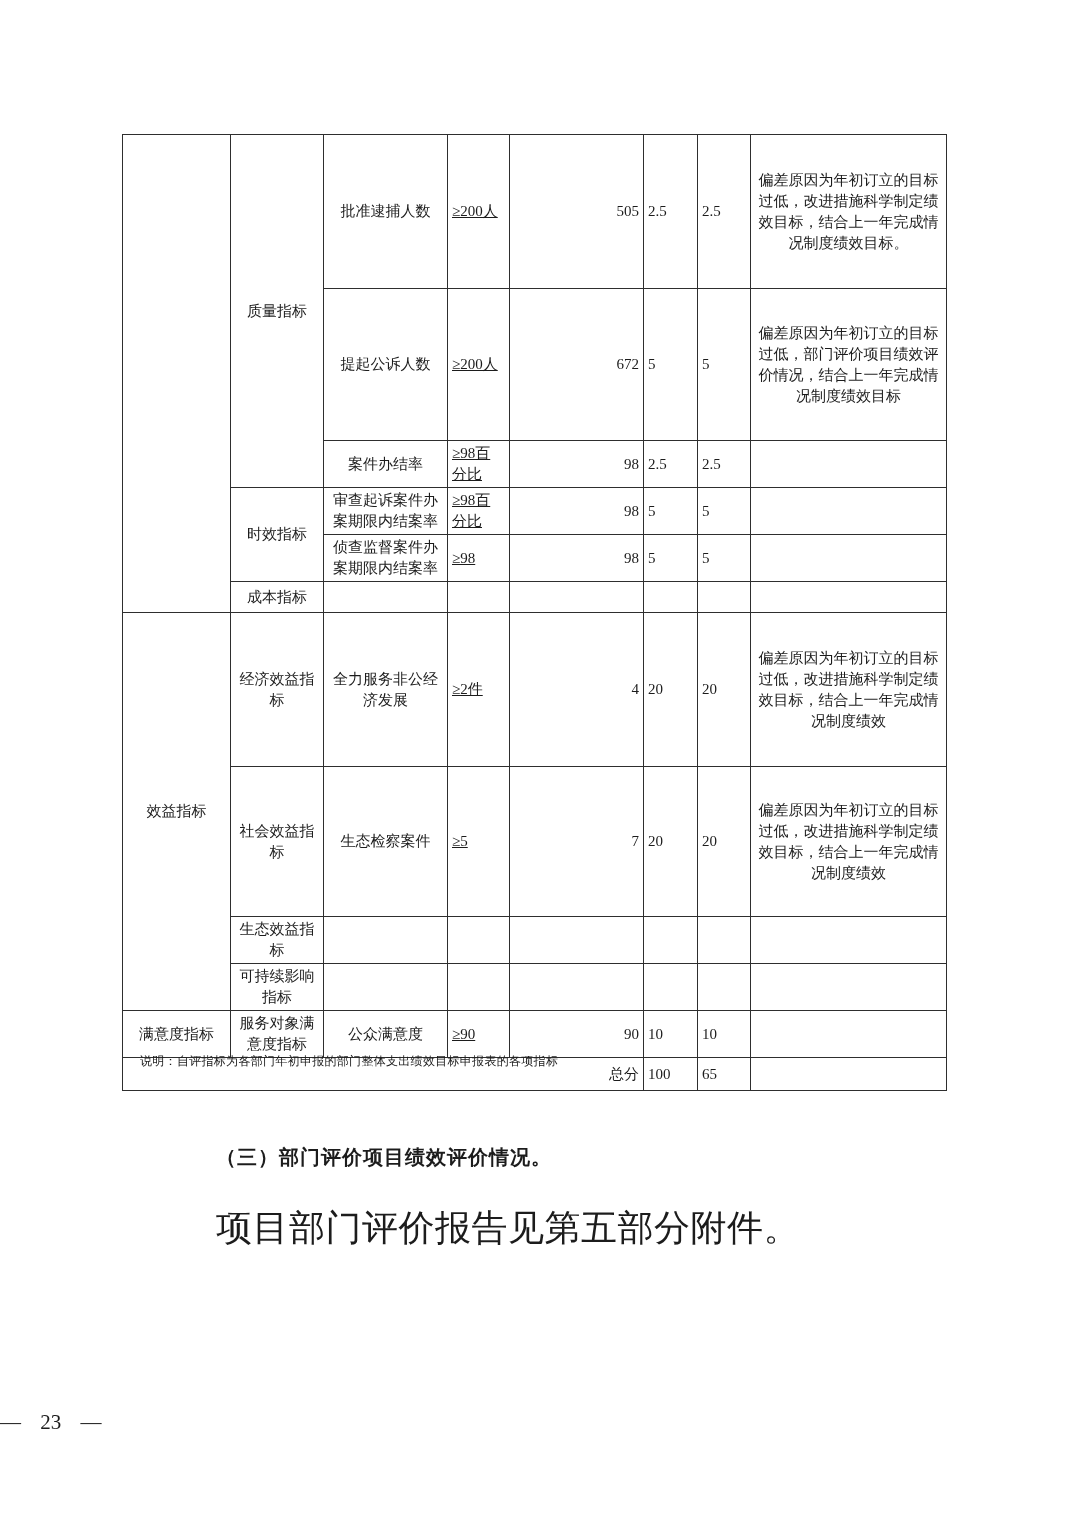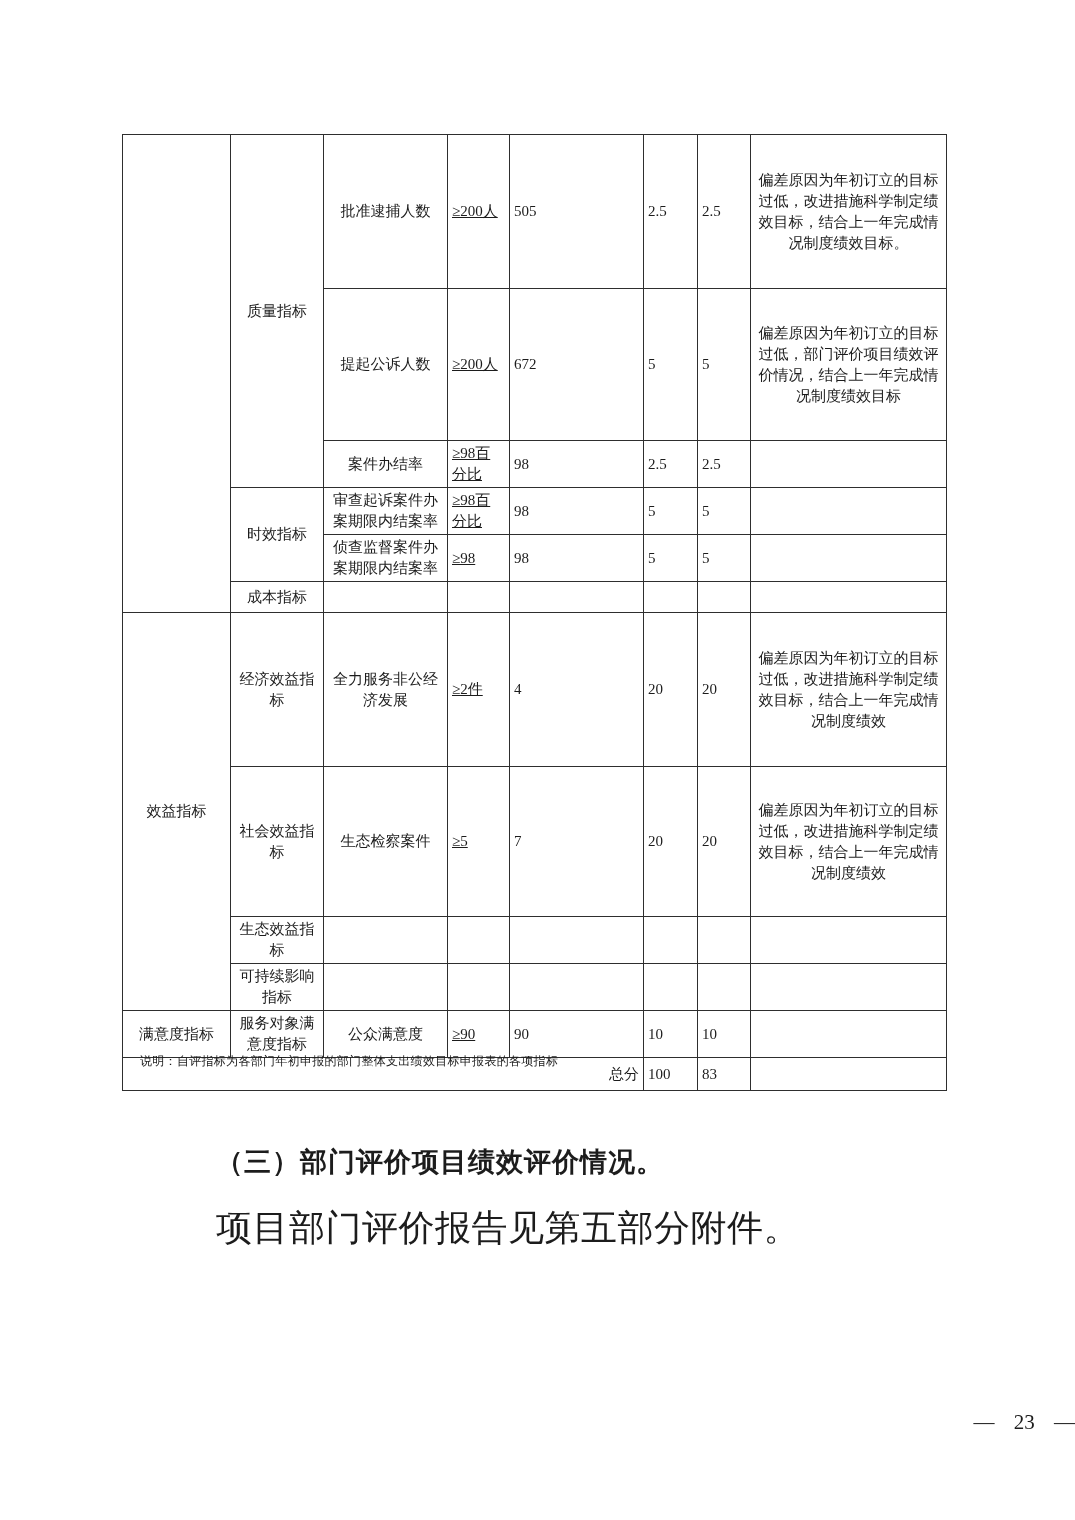--- a/index.html
+++ b/index.html
@@ -34,56 +34,56 @@
     font-size: 15px;
     line-height: 21px;
     vertical-align: middle;
     padding: 2px 4px;
     overflow: hidden;
     word-break: break-all;
   }
   td.c-cat  { text-align: center; padding: 2px 3px; }
   td.c-ind  { text-align: center; padding: 2px 3px; }
   td.c-tgt  { text-align: left; padding: 2px 6px 2px 6px; line-height: 22px; text-decoration: underline; }
-  td.c-act  { text-align: left; padding-left: 8px; }
+  td.c-act  { text-align: right; padding-left: 8px; }
   td.c-num  { text-align: left; padding-left: 8px; }
   td.c-rmk  { text-align: center; padding: 6px 16px 6px 9px; line-height: 23px; }
   td.c-total{ text-align: right; }
   .note {
     position: absolute;
     left: 140px;
     top: 1053px;
     font-size: 12px;
     letter-spacing: 0.3px;
     white-space: nowrap;
   }
   .heading {
     position: absolute;
     left: 216px;
     top: 1144px;
     font-family: Liberation Sans, sans-serif;
     font-weight: bold;
-    font-size: 27px;
+    font-size: 20px;
     letter-spacing: 1px;
     white-space: nowrap;
   }
   .body-text {
     position: absolute;
     left: 216px;
     top: 1204px;
     font-size: 36px;
     letter-spacing: 0.5px;
     white-space: nowrap;
   }
   .page-num {
     position: absolute;
     left: 0;
     top: 1410px;
     width: 1075px;
-    text-align: right;
+    text-align: left;
     font-size: 21px;
     word-spacing: 14px;
   }
 </style>
 </head>
 <body>
 
 <div class="page">
 
   <table class="perf-table">
@@ -193,21 +193,21 @@
         <td class="c-ind">公众满意度</td>
         <td class="c-tgt">≥90</td>
         <td class="c-act">90</td>
         <td class="c-num">10</td>
         <td class="c-num">10</td>
         <td class="c-rmk"></td>
       </tr>
       <tr style="height:33px">
         <td class="c-total" colspan="5">总分</td>
         <td class="c-num">100</td>
-        <td class="c-num">83</td>
+        <td class="c-num">65</td>
         <td class="c-rmk"></td>
       </tr>
     </tbody>
   </table>
 
   <div class="note">说明：自评指标为各部门年初申报的部门整体支出绩效目标申报表的各项指标</div>
 
   <div class="heading">（三）部门评价项目绩效评价情况。</div>
 
   <div class="body-text">项目部门评价报告见第五部分附件。</div>

